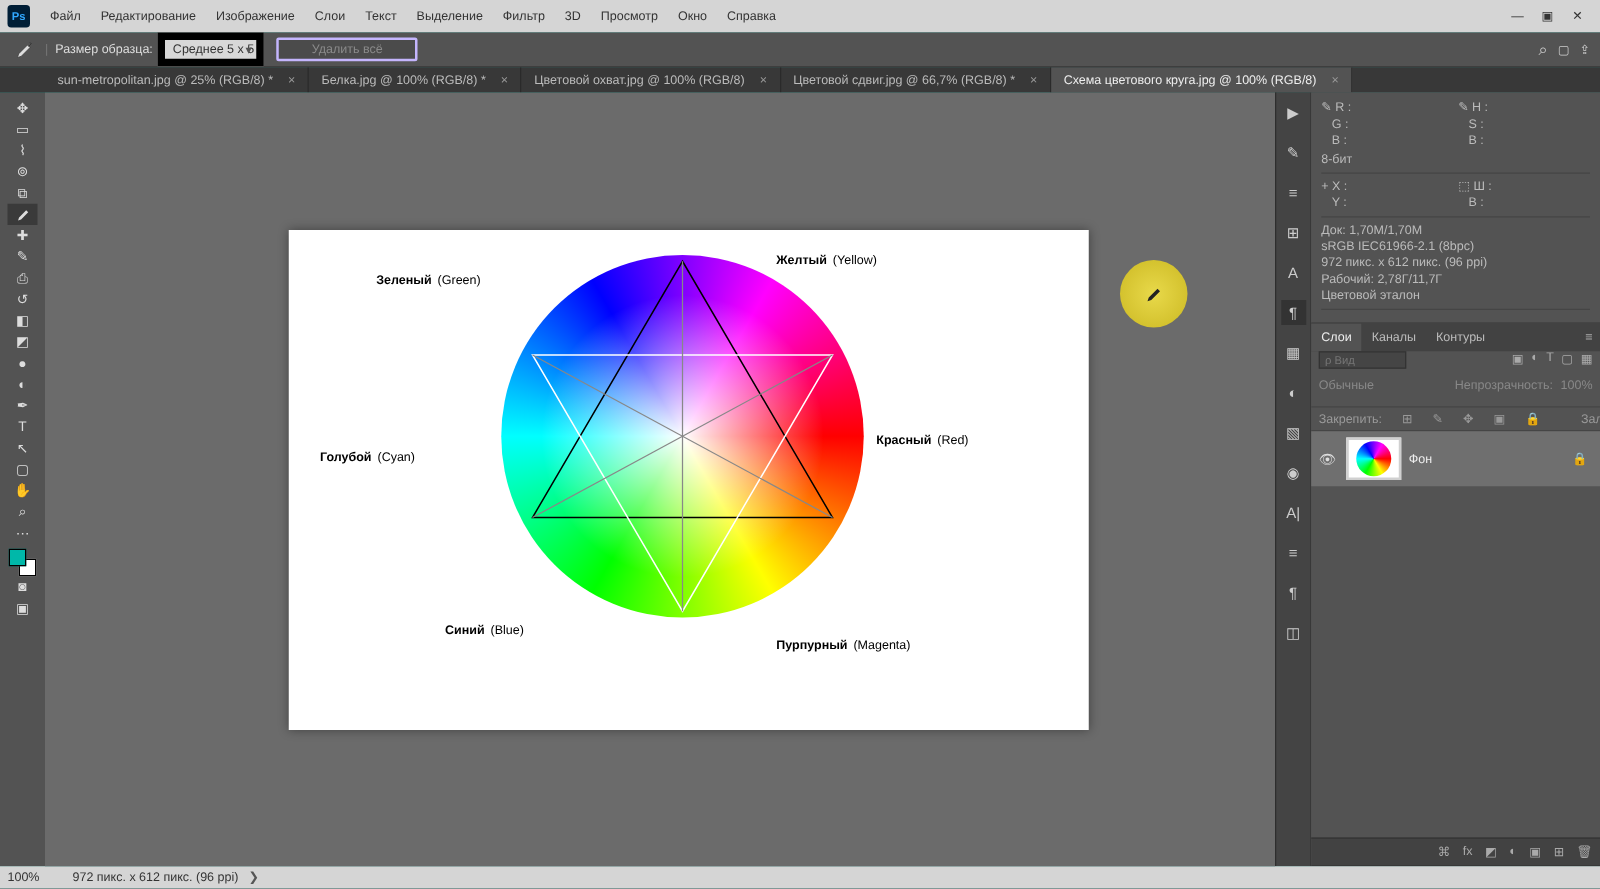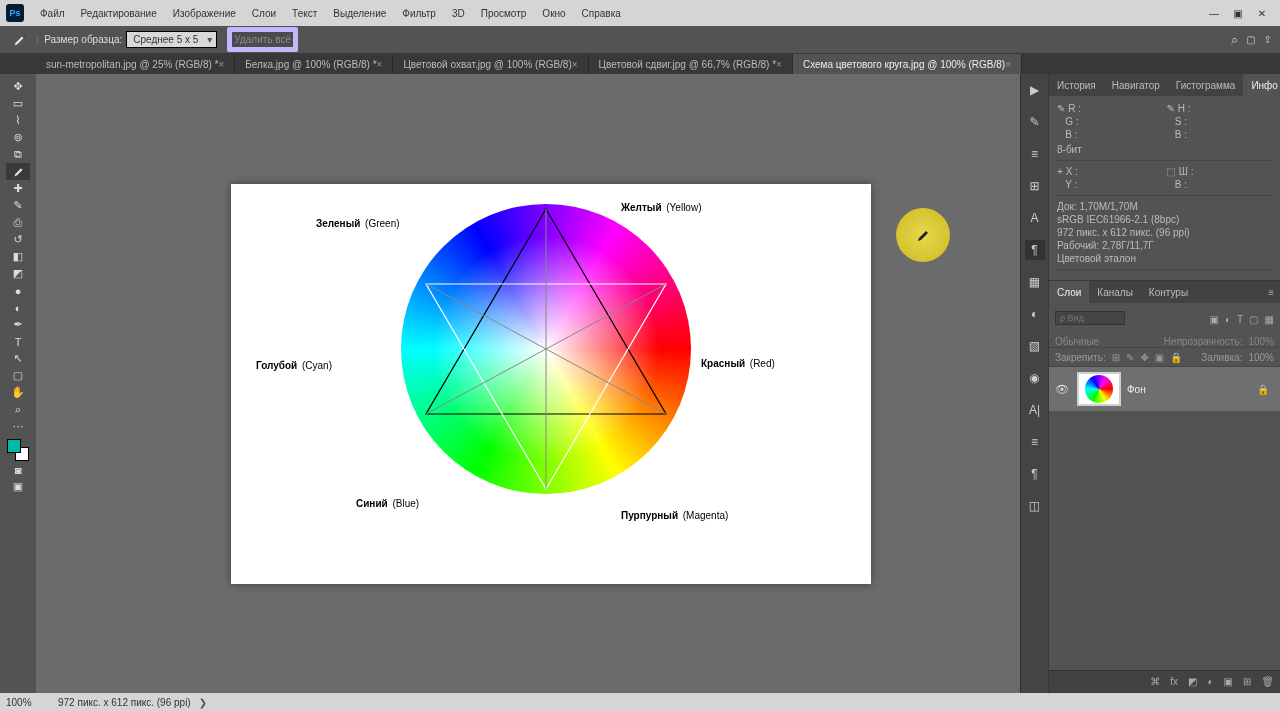--- a/index.html
+++ b/index.html
@@ -6,26 +6,26 @@
 body{width:1280px;height:711px;background:#000;overflow:hidden;position:relative}
 .app{width:1280px;height:711px;background:#0f766e;display:flex;flex-direction:column}
 .menubar{height:26px;background:#d5d5d5;display:flex;align-items:center;padding:0 6px;color:#333}
 .menubar .ps-icon{width:18px;height:18px;background:#001e36;border-radius:3px;display:flex;align-items:center;justify-content:center;color:#31a8ff;font-size:9px;font-weight:bold;margin-right:8px}
 .menubar .menu-item{padding:0 8px;cursor:pointer}
 .menubar .spacer{flex:1}
 .menubar .win-btn{width:24px;height:20px;display:flex;align-items:center;justify-content:center;color:#333;cursor:pointer}
 .optionsbar{height:28px;background:#535353;border-bottom:1px solid #383838;display:flex;align-items:center;padding:0 8px;color:#ccc}
 .optionsbar .tool-ico{width:22px;height:18px;display:flex;align-items:center;justify-content:center;margin-right:6px}
 .optionsbar .label{margin-right:4px;color:#ddd}
-.optionsbar .dropdown{background:#d8d8d8;color:#333;padding:2px 18px 2px 6px;border:1px solid #000000;position:relative;margin-right:10px}
+.optionsbar .dropdown{background:#d8d8d8;color:#333;padding:2px 2px 2px 6px;border:6px solid #000000;position:relative;margin-right:10px}
 .optionsbar .dropdown:after{content:"▾";position:absolute;right:4px;top:2px;color:#555}
-.optionsbar .btn-ghost{border:5px solid #c4b5fd;padding:2px 2px;color:#8a8a8a;border-radius:2px;background:#4b4b4b}
+.optionsbar .btn-ghost{border:2px solid #c4b5fd;padding:2px 26px;color:#8a8a8a;border-radius:2px;background:#4b4b4b}
 .optionsbar .right{margin-left:auto;display:flex;gap:8px;align-items:center}
 .tabstrip{height:20px;background:#383838;display:flex;align-items:stretch;padding-left:36px;color:#bbb}
-.tab{padding:0 10px;display:flex;align-items:center;border-right:1px solid #2a2a2a;gap:0;cursor:pointer;font-size:9px}
+.tab{padding:0 10px;display:flex;align-items:center;border-right:1px solid #2a2a2a;gap:12px;cursor:pointer;font-size:9px}
 .tab.active{background:#535353;color:#eee}
 .tab .close{color:#999;font-size:10px}
 .workspace{flex:1;display:flex;min-height:0}
 .toolbox{width:36px;background:#535353;display:flex;flex-direction:column;align-items:center;padding-top:4px;gap:0}
 .toolbox .tool{width:24px;height:17px;display:flex;align-items:center;justify-content:center;color:#ddd;font-size:11px;cursor:pointer}
 .toolbox .tool.active{background:#3a3a3a}
 .toolbox .swatches{margin-top:4px;position:relative;width:22px;height:22px}
 .toolbox .sw-fg{position:absolute;width:14px;height:14px;background:#00b8a9;border:1px solid #000;top:0;left:0}
 .toolbox .sw-bg{position:absolute;width:14px;height:14px;background:#fff;border:1px solid #000;bottom:0;right:0}
 .canvas-area{flex:1;background:#6b6b6b;display:flex;align-items:flex-start;justify-content:flex-start;position:relative;overflow:hidden}
@@ -46,24 +46,24 @@
 .panel-tabs{height:22px;background:#424242;display:flex;align-items:stretch;color:#bbb;font-size:9px}
 .panel-tabs .ptab{padding:0 8px;display:flex;align-items:center;cursor:pointer}
 .panel-tabs .ptab.active{background:#535353;color:#eee}
 .panel-tabs .pmenu{margin-left:auto;padding:0 6px;display:flex;align-items:center;color:#aaa}
 .info-body{padding:6px 8px;color:#bbb;font-size:9px;line-height:13px}
 .info-row{display:flex;gap:4px}
 .info-col{flex:1}
 .info-sep{height:1px;background:#454545;margin:4px 0}
 .info-help{color:#999;font-size:9px;line-height:11px;margin-top:6px}
 .layer-body{padding:0;color:#bbb}
-.layer-controls{height:22px;display:flex;align-items:flex-end;padding:0 6px;gap:6px;font-size:9px;color:#888}
+.layer-controls{height:22px;display:flex;align-items:flex-start;padding:0 6px;gap:6px;font-size:9px;color:#888}
 .layer-controls input{width:70px;background:#454545;border:1px solid #333;color:#aaa;font-size:9px;padding:1px 4px}
 .layer-controls .ico{color:#aaa;font-size:10px}
-.lock-row{height:20px;display:flex;align-items:center;padding:0 6px;gap:6px;font-size:9px;color:#999;border-top:1px solid #454545;border-bottom:1px solid #454545}
+.lock-row{height:20px;display:flex;align-items:center;padding:0 6px;gap:16px;font-size:9px;color:#999;border-top:1px solid #454545;border-bottom:1px solid #454545}
 .layer-item{height:44px;background:#6f6f6f;display:flex;align-items:center;padding:0 4px;gap:6px}
 .layer-item .eye{width:18px;text-align:center;color:#ddd;font-size:11px}
 .layer-item .thumb{width:44px;height:34px;background:#fff;border:2px solid #d0d0d0;display:flex;align-items:center;justify-content:center}
 .layer-item .thumb .mini{width:28px;height:28px;border-radius:50%;background:conic-gradient(from 90deg,#ff0000,#ffff00,#00ff00,#00ffff,#0000ff,#ff00ff,#ff0000)}
 .layer-item .lname{flex:1;color:#eee;font-size:10px}
 .layer-item .lock{color:#ccc;font-size:10px;margin-right:6px}
 .panel-footer{height:22px;background:#424242;display:flex;align-items:center;justify-content:flex-end;padding:0 6px;gap:10px;color:#aaa;font-size:10px;border-top:1px solid #333;margin-top:auto}
 .statusbar{height:18px;background:#d5d5d5;display:flex;align-items:center;padding:0 6px;color:#333;gap:8px;font-size:9px}
 .statusbar .zoom{width:44px}
 .statusbar .arrow{color:#555}
@@ -173,24 +173,24 @@
       <div class="document">
         <div class="doc-content">
           <div class="wheel"></div>
           <svg class="star" viewBox="0 0 290 290">
             <polygon points="145,5 265,210 25,210" fill="none" stroke="#000" stroke-width="1.2"></polygon>
             <polygon points="145,285 265,80 25,80" fill="none" stroke="#fff" stroke-width="1.2"></polygon>
             <line x1="145" y1="5" x2="145" y2="285" stroke="#888" stroke-width="1"></line>
             <line x1="25" y1="80" x2="265" y2="210" stroke="#888" stroke-width="1"></line>
             <line x1="265" y1="80" x2="25" y2="210" stroke="#888" stroke-width="1"></line>
           </svg>
-          <div class="color-label" style="left:85px;top:28px"><b>Зеленый</b> <span>(Green)</span></div>
+          <div class="color-label" style="left:70px;top:28px"><b>Зеленый</b> <span>(Green)</span></div>
           <div class="color-label" style="left:390px;top:12px"><b>Желтый</b> <span>(Yellow)</span></div>
           <div class="color-label" style="left:25px;top:170px"><b>Голубой</b> <span>(Cyan)</span></div>
-          <div class="color-label" style="left:470px;top:168px"><b>Красный</b> <span>(Red)</span></div>
+          <div class="color-label" style="left:470px;top:156px"><b>Красный</b> <span>(Red)</span></div>
           <div class="color-label" style="left:125px;top:308px"><b>Синий</b> <span>(Blue)</span></div>
           <div class="color-label" style="left:390px;top:320px"><b>Пурпурный</b> <span>(Magenta)</span></div>
         </div>
       </div>
       <div class="cursor-highlight">
         <svg width="16" height="16" viewBox="0 0 16 16">
             <path d="M13 2l1 1-2 2 1 1-7 7-3 1 1-3 7-7 1 1 2-2z" fill="#222"></path>
           </svg>
       </div>
     </div>
@@ -208,27 +208,20 @@
       <div class="ic">◉</div>
       <div class="ic">A|</div>
       <div class="ic">≡</div>
       <div class="ic">¶</div>
       <div class="ic">◫</div>
     </div>
 
     <div class="panel-area">
 
       <div class="panel">
-        <div class="panel-tabs">
-          <div class="ptab">История</div>
-          <div class="ptab">Навигатор</div>
-          <div class="ptab">Гистограмма</div>
-          <div class="ptab active">Инфо</div>
-
-        </div>
         <div class="info-body">
           <div class="info-row">
             <div class="info-col">
               <span>✎</span>
               <span>R :</span><br>
               &nbsp;&nbsp;&nbsp;<span>G :</span><br>
               &nbsp;&nbsp;&nbsp;<span>B :</span>
             </div>
             <div class="info-col">
               <span>✎</span>

